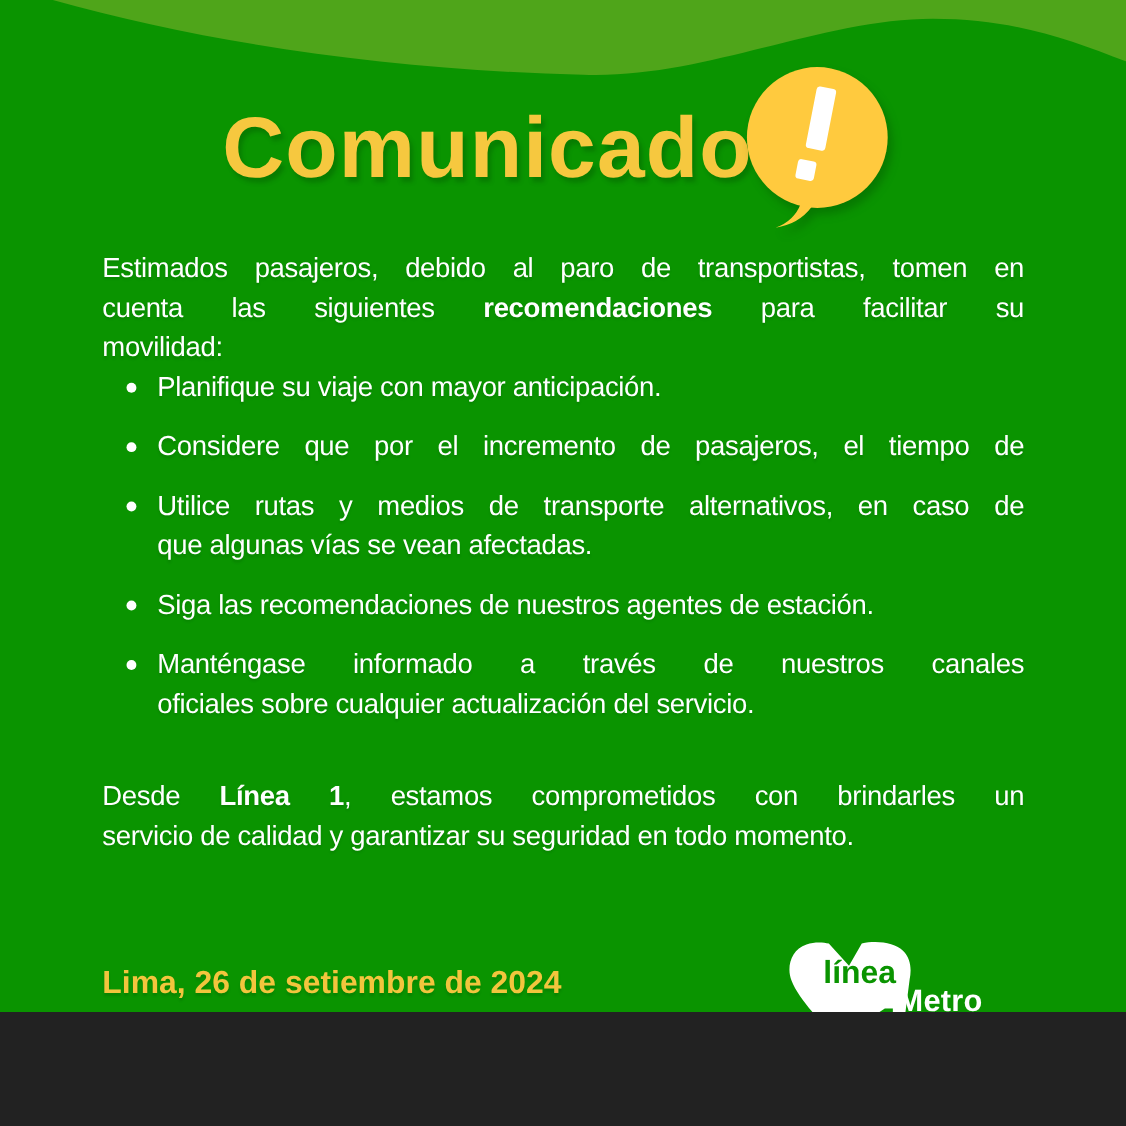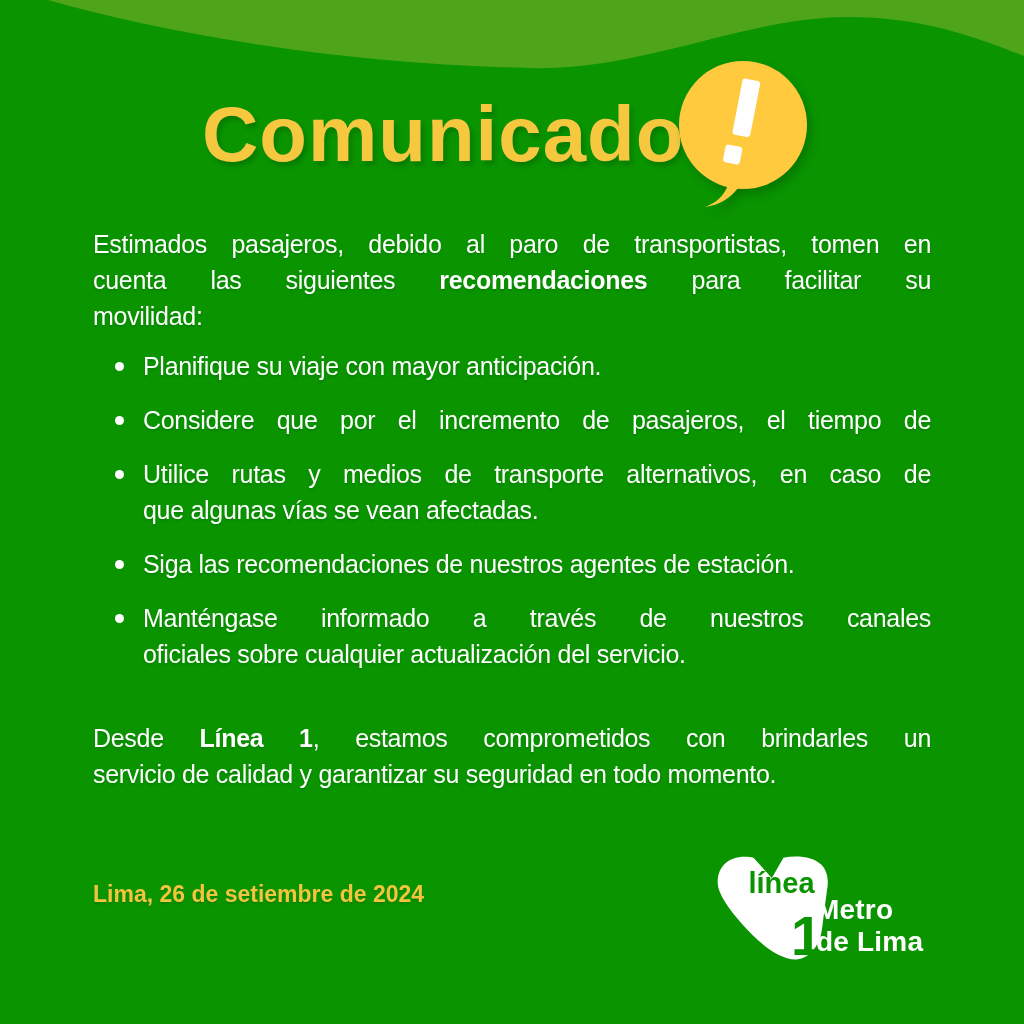--- a/index.html
+++ b/index.html
@@ -2,21 +2,21 @@
 <html style="--background: #0A9400; --wave-green: #4FA51A; --title-yellow: #F6C83F; --bubble-yellow: #FFCA3E; --date-yellow: #F2C53D; --text-white: #FFFFFF; --logo-green: #0A9400;"><head>
 <meta charset="utf-8">
 <style>
   :root{
     --background:#0A9400; --wave-green:#4FA51A; --title-yellow:#F6C83F;
     --bubble-yellow:#FFCA3E; --date-yellow:#F2C53D; --text-white:#FFFFFF; --logo-green:#0A9400;
   }
   *{margin:0;padding:0;box-sizing:border-box}
   html,body{background:#222}
   .canvas{
-    position:relative;width:1024px;height:1024px;overflow:hidden;
+    position:relative;width:1024px;height:920px;overflow:hidden;
     background:var(--background);
     font-family:"Liberation Sans","DejaVu Sans",sans-serif;
   }
   .wave{position:absolute;left:0;top:0;width:1024px;height:210px;display:block}
   .wave-path{fill:var(--wave-green)}
   .title{
     position:absolute;left:202px;top:95px;
     font-size:78px;font-weight:bold;line-height:1;letter-spacing:1px;
     color:var(--title-yellow);
     text-shadow:3px 4px 4px rgba(0,70,0,0.30);
@@ -25,29 +25,29 @@
     filter:drop-shadow(4px 6px 4px rgba(0,60,0,0.30));}
   .bubble-body{fill:var(--bubble-yellow)}
   .excl{fill:var(--text-white)}
   .content{
     position:absolute;left:93px;top:226px;width:838px;
     color:var(--text-white);font-size:25px;line-height:36px;letter-spacing:-0.3px;
     text-shadow:0 2px 2px rgba(0,60,0,0.18);
   }
   .jline{display:block;text-align:justify;text-align-last:justify;text-justify:inter-word;white-space:nowrap}
   .pline{display:block;white-space:nowrap}
-  .list{list-style:none;margin-top:14px}
+  .list{list-style:none;}
   .list li{position:relative;padding-left:50px;margin-bottom:18px}
   .list li::before{
     content:"";position:absolute;left:22px;top:14px;width:9px;height:9px;border-radius:50%;
     background:var(--text-white);
   }
   .closing{margin-top:48px}
   .date{
-    position:absolute;left:93px;top:876px;font-size:23px;line-height:36px;font-weight:bold;
+    position:absolute;left:93px;top:876px;font-size:29px;line-height:36px;font-weight:bold;
     color:var(--date-yellow);text-shadow:0 2px 2px rgba(0,60,0,0.18);
   }
   .logo{position:absolute;left:704px;top:849px;width:126px;height:116px;display:block}
   .logo-shape{fill:#FFFFFF}
   .logo-text{fill:var(--logo-green);font-family:"Liberation Sans","DejaVu Sans",sans-serif;font-weight:bold}
   .metro{
     position:absolute;left:816px;top:894px;color:var(--text-white);
     font-size:28px;line-height:32px;font-weight:bold;letter-spacing:0.2px;
   }
 </style>

